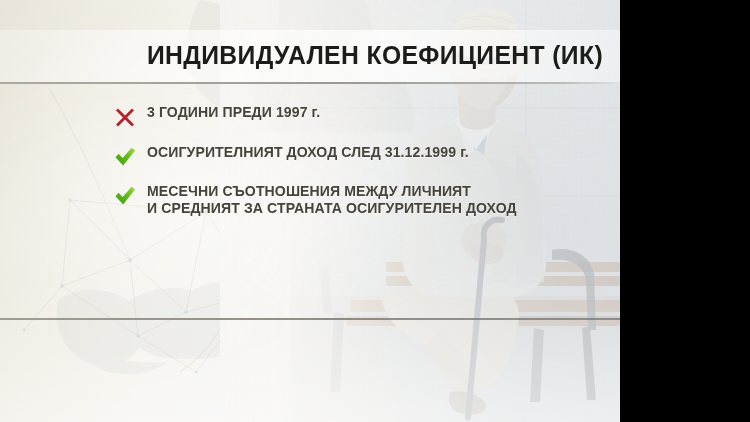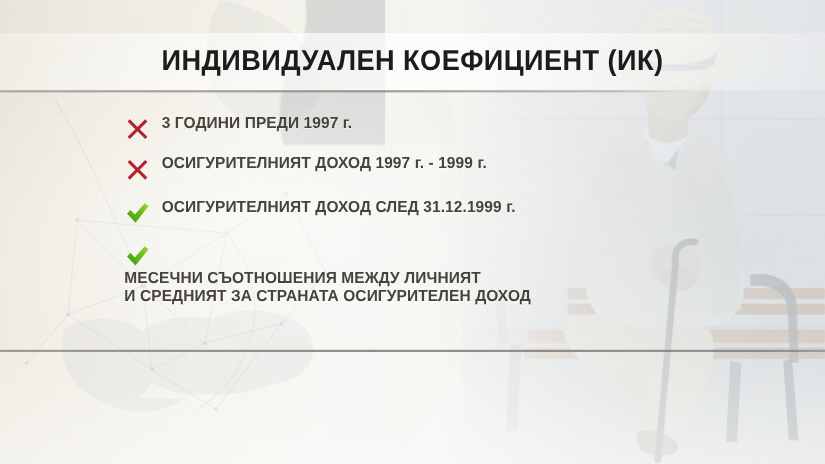--- a/index.html
+++ b/index.html
@@ -2,21 +2,21 @@
 <html><head>
 <meta charset="utf-8">
 <style>
   html, body {
     margin: 0;
     padding: 0;
     background: #000;
   }
   #slide {
     position: relative;
-    width: 750px;
+    width: 620px;
     height: 422px;
     overflow: hidden;
     font-family: "Liberation Sans", sans-serif;
     background: #e9e7e0;
   }
 
   
   .bg-base {
     position: absolute;
     inset: 0;
@@ -153,21 +153,21 @@
     position: absolute;
     left: 113px;
     top: 104px;
     width: 520px;
   }
   .list-item {
     display: flex;
     align-items: flex-start;
     margin-bottom: 10px;
   }
-  .list-item.tall { margin-bottom: 0; flex-direction: column; }
+  .list-item.tall { margin-bottom: 0; }
 
   .mark {
     flex: 0 0 auto;
     width: 24px;
     height: 24px;
     margin-right: 10px;
     margin-top: 1px;
   }
   .item-text {
     font-size: 14.5px;
@@ -360,27 +360,20 @@
   <div class="list">
 
     <div class="list-item item-gap-1">
       <svg class="mark" viewBox="0 0 24 24" aria-hidden="true">
         <path d="M5.0 3.4 L12 10.4 L19.0 3.4 L21.0 5.4 L14.0 12.4 L21.0 19.4 L19.0 21.4
                  L12 14.4 L5.0 21.4 L3.0 19.4 L10.0 12.4 L3.0 5.4 Z" fill="#b4222a"></path>
       </svg>
       <div class="item-text">3 ГОДИНИ  ПРЕДИ 1997 г.</div>
     </div>
 
-    <div class="list-item item-gap-2">
-      <svg class="mark" viewBox="0 0 24 24" aria-hidden="true">
-        <path d="M5.0 3.4 L12 10.4 L19.0 3.4 L21.0 5.4 L14.0 12.4 L21.0 19.4 L19.0 21.4
-                 L12 14.4 L5.0 21.4 L3.0 19.4 L10.0 12.4 L3.0 5.4 Z" fill="#b4222a"></path>
-      </svg>
-      <div class="item-text">ОСИГУРИТЕЛНИЯТ ДОХОД 1997 г. - 1999 г.</div>
-    </div>
 
     <div class="list-item item-gap-3">
       <svg class="mark" viewBox="0 0 24 24" aria-hidden="true">
         <defs>
           <linearGradient id="chk1" x1="0" y1="1" x2="1" y2="0">
             <stop offset="0%" stop-color="#3f9a0c"></stop>
             <stop offset="55%" stop-color="#62bb1c"></stop>
             <stop offset="100%" stop-color="#a8d83c"></stop>
           </linearGradient>
         </defs>

